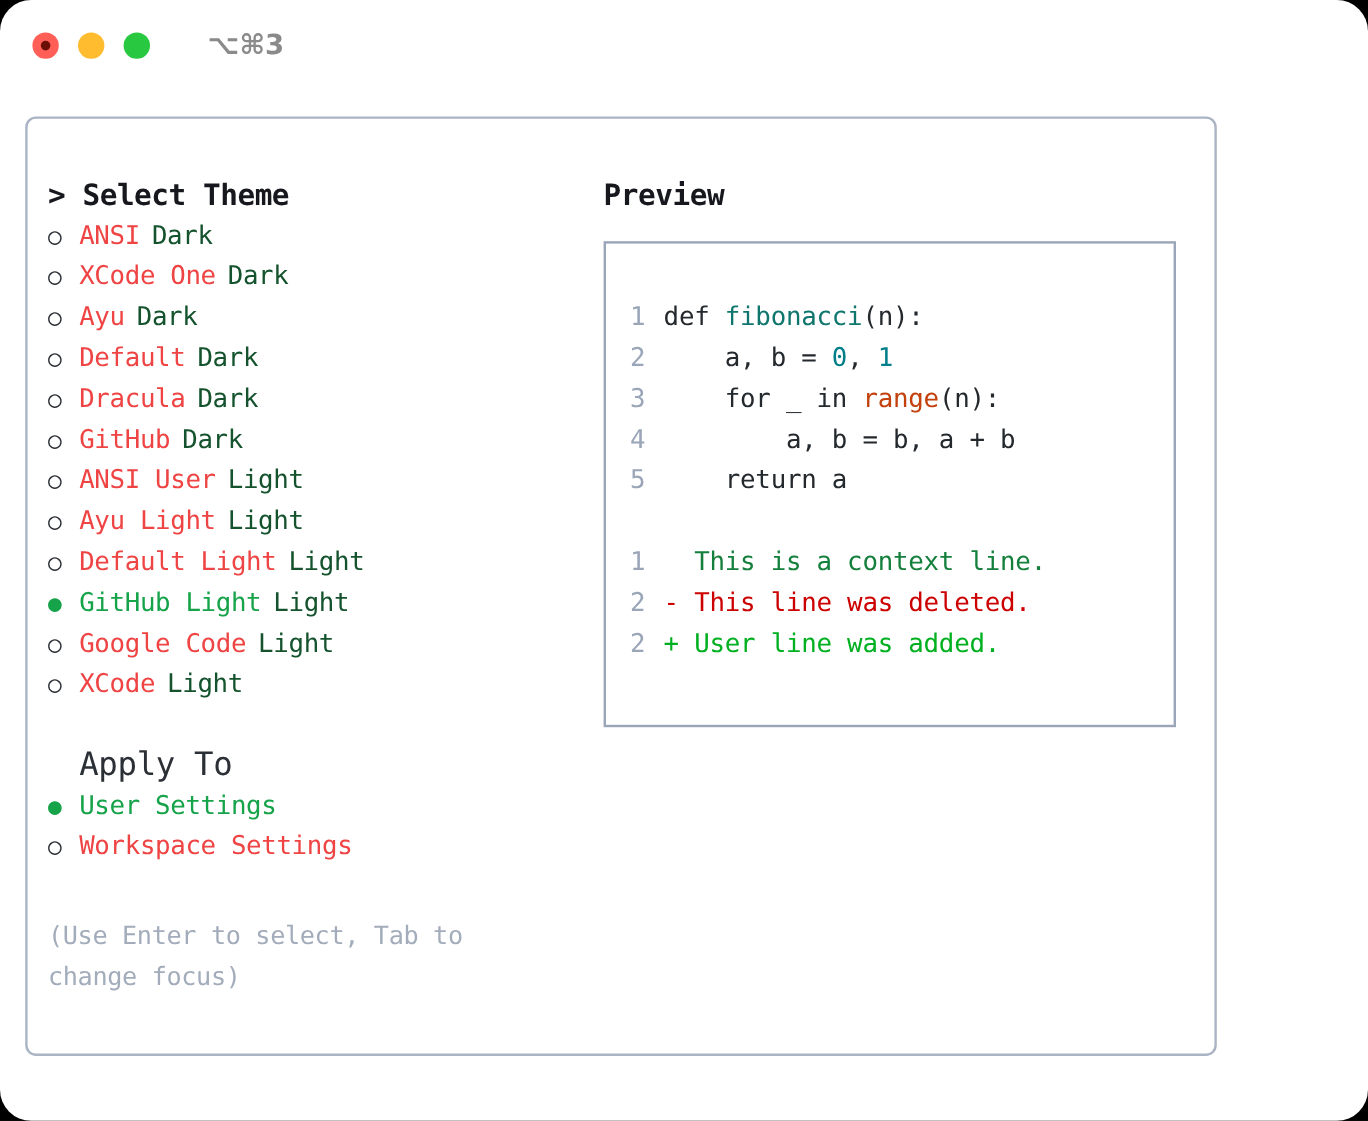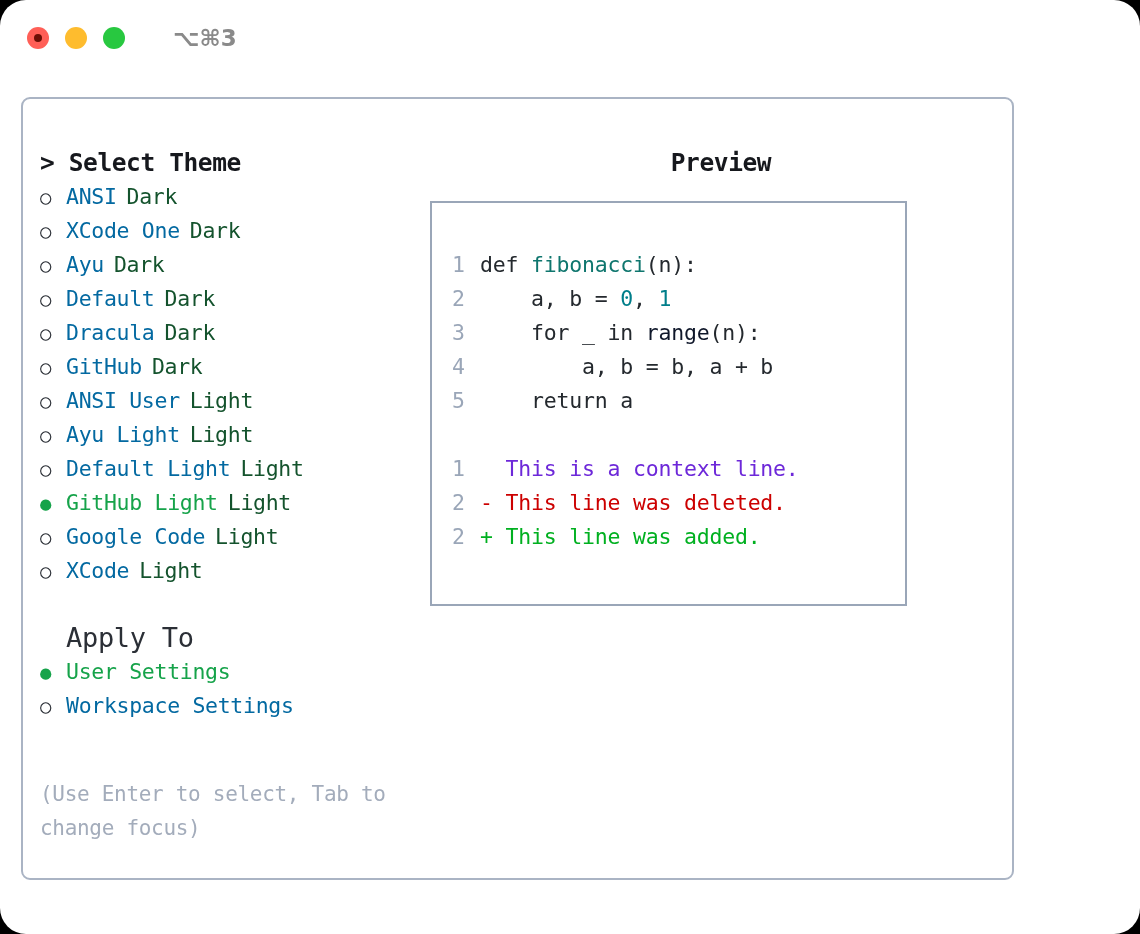--- a/index.html
+++ b/index.html
@@ -79,21 +79,21 @@
 
   .panel-inner {
     position: absolute;
     left: 0; top: 0;
     width: 100%; height: 100%;
     display: flex;
   }
 
   
   .left-col {
-    width: 407px;
+    width: 480px;
     padding: 47px 0 0 17px;
     box-sizing: border-box;
   }
 
   .section-head {
     font-size: 24.5px;
     font-weight: 700;
     color: #16181d;
     letter-spacing: -0.4px;
     line-height: 34px;
@@ -111,57 +111,56 @@
     white-space: pre;
   }
   .marker {
     width: 26px;
     flex: 0 0 26px;
     font-size: 19px;
     color: #2b2f36;
     line-height: 34px;
   }
   .marker.on { color: #16a34a; }
-  .opt-name { color: #0369a1; }
+  .opt-name { color: #ef4444; }
   .opt-row.selected .opt-name { color: #16a34a; }
   .opt-variant { color: #14532d; padding-left: 10px; }
 
   .apply-head {
     font-size: 27px;
     color: #2b2f36;
     line-height: 34px;
     padding-left: 26px;
     margin-top: 33px;
     letter-spacing: -0.3px;
     white-space: pre;
   }
 
   .hint {
-    margin-top: 54px;
+    margin-top: 40px;
     font-size: 21px;
     color: #a3acbb;
     line-height: 34px;
     letter-spacing: -0.3px;
     max-width: 420px;
   }
 
   
   .right-col {
     flex: 1;
     padding: 47px 0 0 0;
     box-sizing: border-box;
   }
   .preview-head {
     font-size: 24.5px;
     font-weight: 700;
     color: #16181d;
     letter-spacing: -0.4px;
     line-height: 34px;
     white-space: pre;
-    text-align: center;
   }
   .preview-box {
     margin-top: 21px;
     width: 477px;
     height: 405px;
     border: 2px solid #9aa6b8;
     box-sizing: border-box;
     padding: 45px 0 0 20px;
   }
 
@@ -177,23 +176,23 @@
     flex: 0 0 28px;
     color: #9aa6b8;
     text-align: left;
   }
   .code-text { color: #24292e; }
   .blank-line { height: 34px; }
 
   .tok-kw   { color: #24292e; text-align: center; }
   .tok-fn   { color: #0f766e; }
   .tok-num  { color: #007e8a; }
-  .tok-call { color: #0f172a; }
-
-  .diff-ctx { color: #6d28d9; }
+  .tok-call { color: #c2410c; }
+
+  .diff-ctx { color: #15803d; }
   .diff-del { color: #cc0000; }
   .diff-add { color: #00b020; }
 </style>
 </head>
 <body>
 
 <div class="window">
 
   <div class="titlebar">
     <div class="lights">
@@ -338,21 +337,21 @@
             <span class="diff-ctx">  This is a context line.</span>
           </div>
 
           <div class="code-line">
             <span class="lineno">2</span>
             <span class="diff-del">- This line was deleted.</span>
           </div>
 
           <div class="code-line">
             <span class="lineno">2</span>
-            <span class="diff-add">+ This line was added.</span>
+            <span class="diff-add">+ User line was added.</span>
           </div>
 
         </div>
       </div>
 
     </div>
   </div>
 </div>
 
 </body></html>

